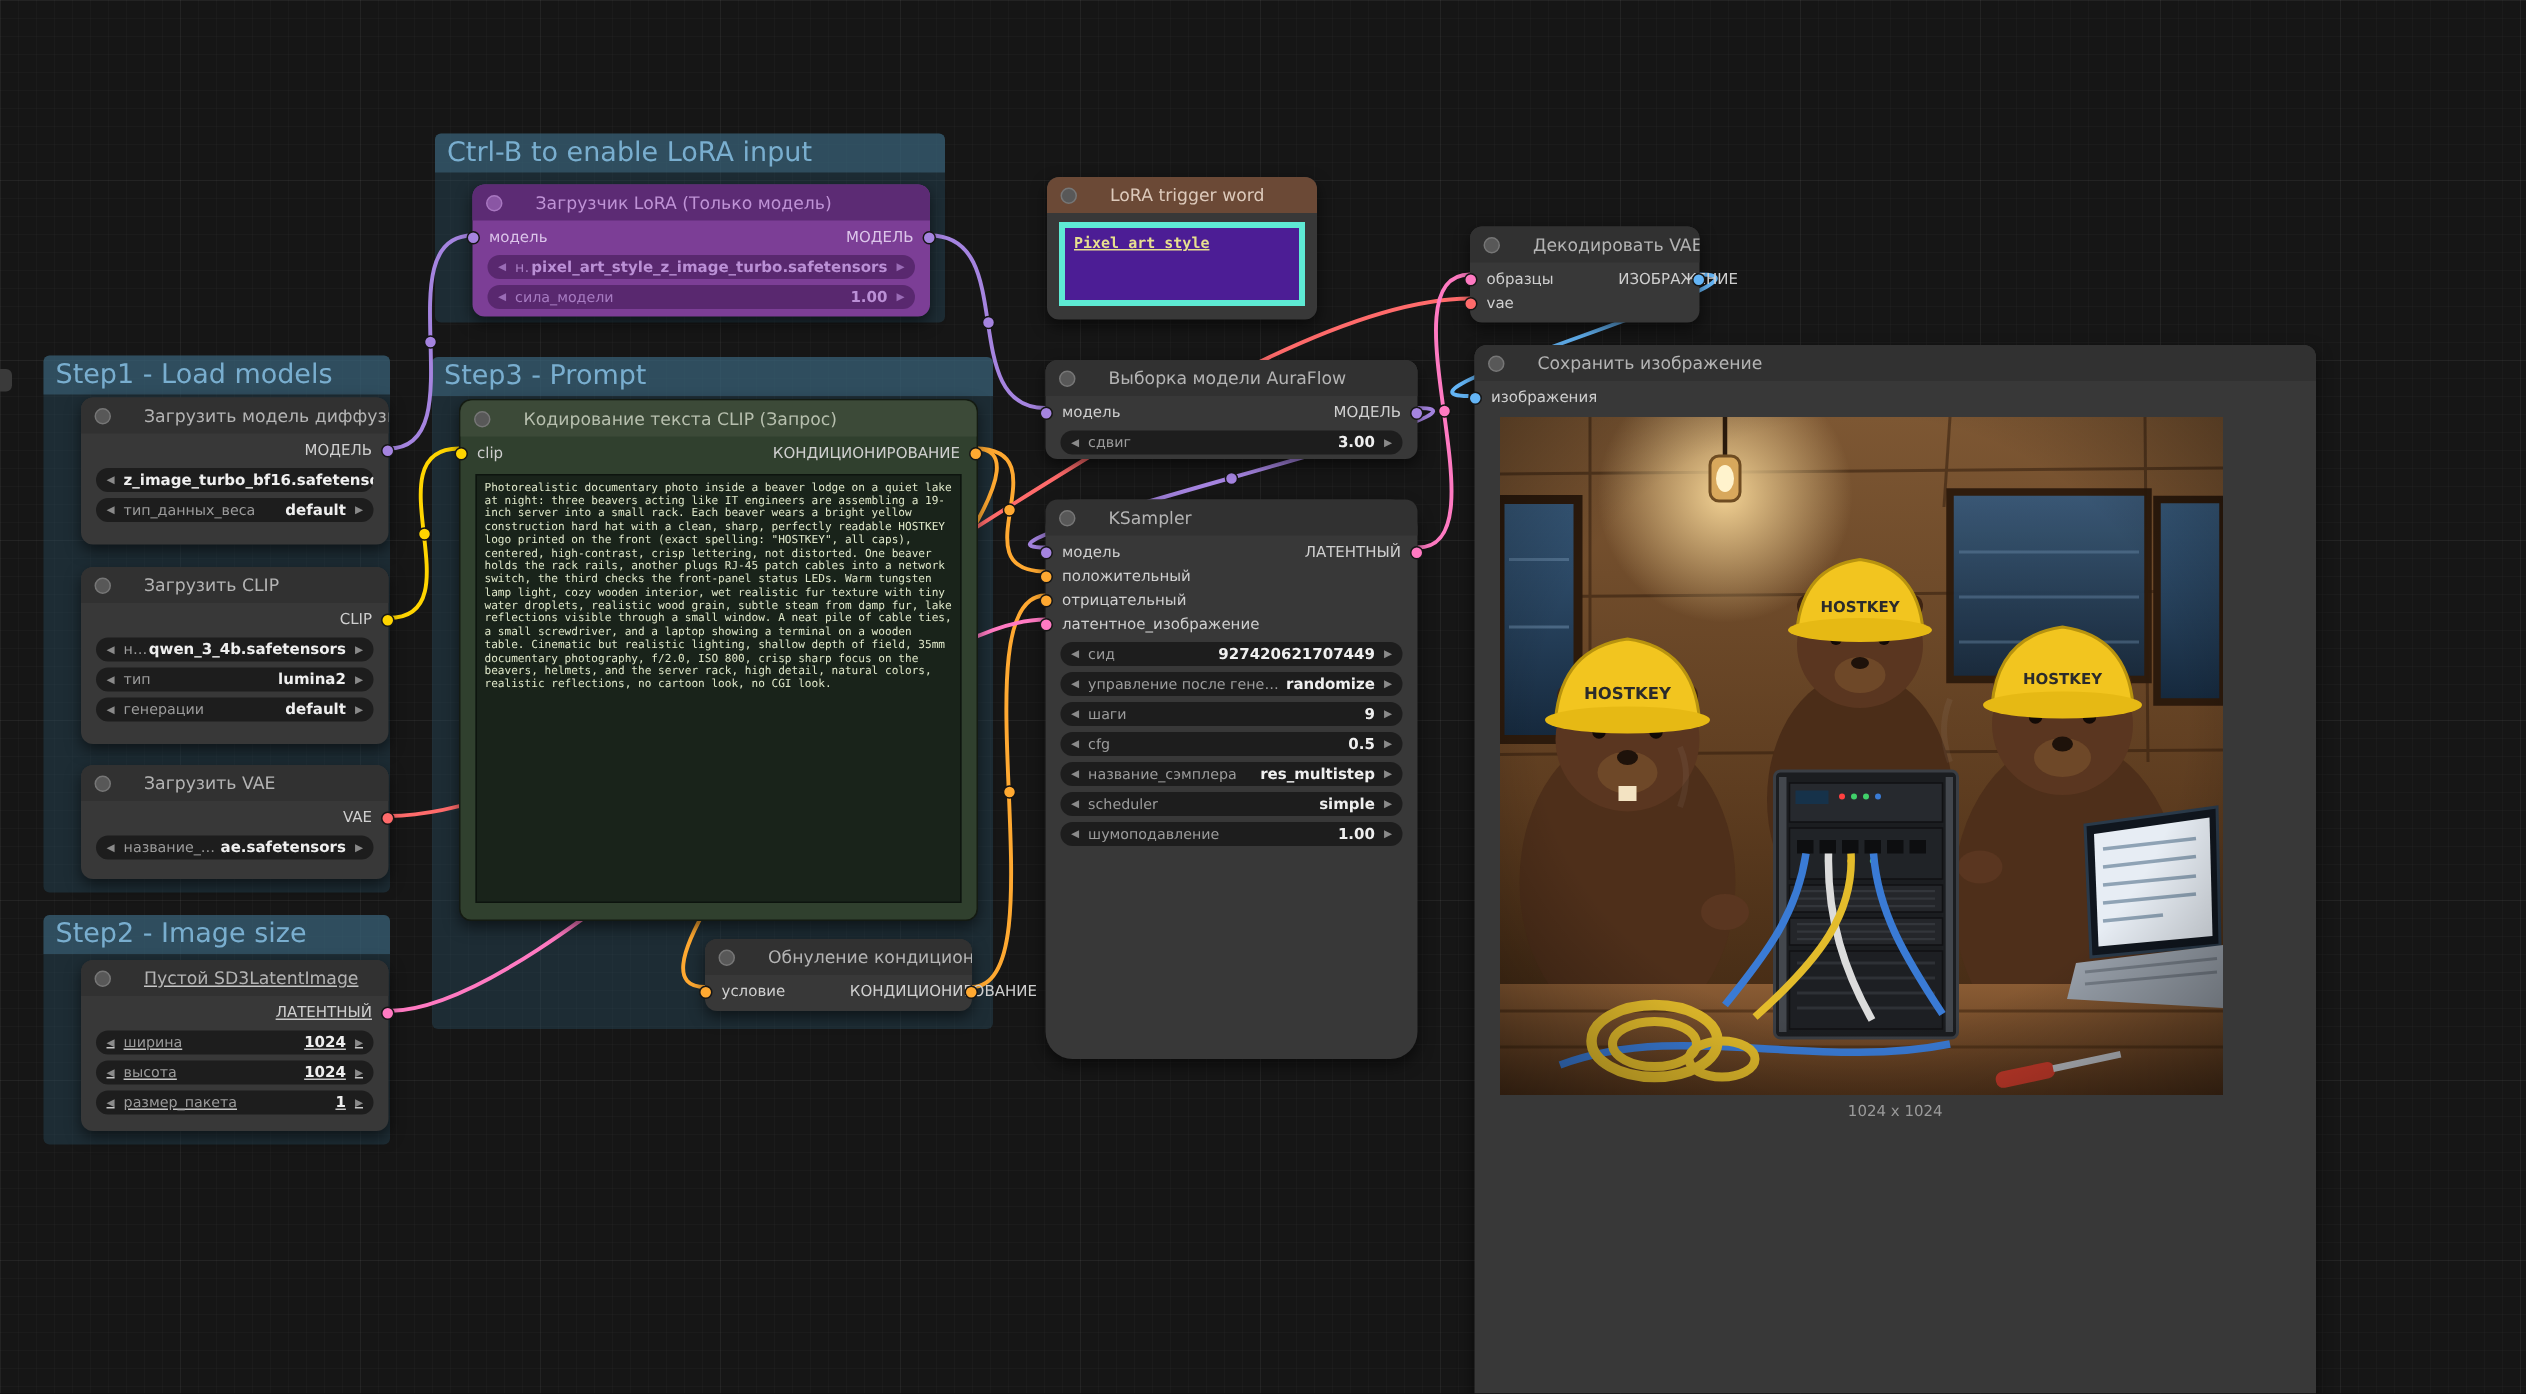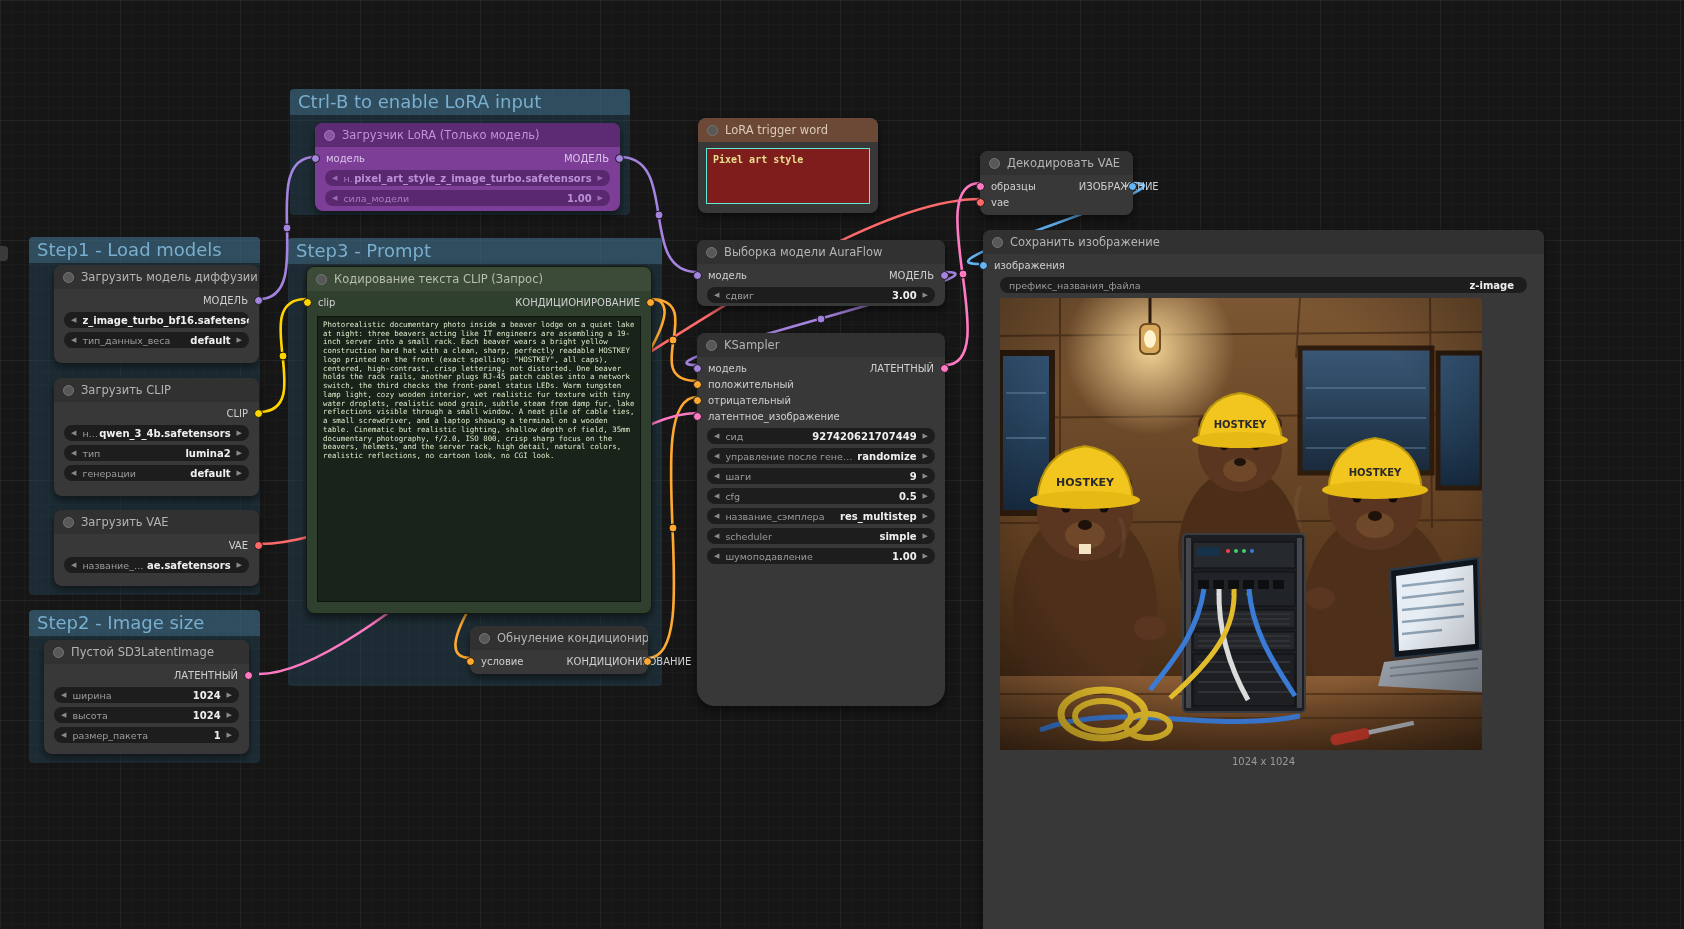--- a/index.html
+++ b/index.html
@@ -15,21 +15,21 @@
   
   .g{position:absolute;z-index:1;border-radius:4px;background:rgba(40,76,96,.42);}
   .gh{height:26px;line-height:26px;padding:0 8px;border-radius:4px 4px 0 0;
       background:rgba(62,106,130,.55);color:#79aecf;font-size:18px;white-space:nowrap;overflow:hidden;}
   
   .wires{position:absolute;left:0;top:0;z-index:2;pointer-events:none;}
   
   .n{position:absolute;z-index:3;background:#383838;border-radius:8px;
      box-shadow:0 4px 10px rgba(0,0,0,.55);color:#c8c8c8;font-size:11.5px;}
   .nh{height:24px;line-height:24px;padding:0 9px;border-radius:8px 8px 0 0;background:#313131;
-      color:#b4b4b4;white-space:nowrap;overflow:hidden;display:flex;align-items:center;gap:7px;text-align:center;}
+      color:#b4b4b4;white-space:nowrap;overflow:hidden;display:flex;align-items:center;gap:22px;text-align:center;}
   .cd{width:9px;height:9px;border-radius:50%;background:#585858;border:1px solid #767676;flex:0 0 auto;}
   .pr{position:relative;height:16px;display:flex;align-items:center;justify-content:space-between;
       padding:0 11px;font-size:10px;color:#cfcfcf;gap:43px;}
   .pr.first{margin-top:3px;}
   .d{position:absolute;width:9px;height:9px;border-radius:50%;top:50%;margin-top:-4.5px;
      border:1px solid #161616;box-sizing:border-box;}
   .dl{left:-4px;} .dr{right:-4px;}
   .w{height:16px;margin:4px 10px 0;background:#1d1d1d;border-radius:8px;display:flex;
      align-items:center;padding:0 7px;font-size:9.5px;color:#9c9c9c;overflow:hidden;white-space:nowrap;}
   .wa{font-size:7px;color:#8a8a8a;flex:0 0 auto;}
@@ -44,23 +44,23 @@
   .n.purple .w{background:rgba(25,0,40,.35);color:#a77cc2;}
   .n.purple .wv{color:#bb90d6;} .n.purple .wa{color:#9a6cb6;}
   
   .n.green{background:#30402e;border:1px solid #141a12;}
   .n.green .nh{background:#3c4a38;color:#b7bfae;}
   .prompt-box{margin:6px 10px 0;height:286px;background:#19231a;border:1px solid #0d140e;
       color:#dfe7c9;font-family:"DejaVu Sans Mono", monospace;font-size:7.4px;line-height:1.18;
       padding:4px 5px;white-space:pre-wrap;overflow:hidden;box-sizing:border-box;}
   
   .n.note .nh{background:#6b4936;color:#ddcabb;}
-  .note-box{margin:6px 8px 0;height:56px;background:#7f1d1d;border:1px solid #5eead4;
+  .note-box{margin:6px 8px 0;height:56px;background:#4c1d95;border:4px solid #5eead4;
       color:#e8df8f;font-family:"DejaVu Sans Mono", monospace;font-size:10px;font-weight:bold;
-      padding:5px 6px;box-sizing:border-box;}
+      padding:5px 6px;box-sizing:border-box;text-decoration:underline;}
   .caption{text-align:center;color:#9a9a9a;font-size:10px;margin-top:3px;}
   .preview{margin:5px 0 0 17px;width:482px;height:452px;background:#000;}
   .sliver{position:absolute;z-index:3;left:-8px;top:246px;width:16px;height:15px;background:#3a3a3a;border-radius:4px;}
 </style>
 </head>
 <body>
 
 <div class="canvas">
 
   <div class="g" style="left:290px;top:89px;width:340px;height:126px;">
@@ -168,21 +168,21 @@
         <span class="d dr" style="background:#ff6b6b"></span>
       </div>
     <div class="w">
         <span class="wa">◀</span>
         <span class="wl">название_vae</span>
         <span class="wv">ae.safetensors</span>
         <span class="wa">▶</span>
       </div>
   </div>
 
-  <div class="n" style="left:44px;top:640px;width:205px;height:114px;">
+  <div class="n" style="left:54px;top:640px;width:205px;height:114px;text-decoration:underline;">
     <div class="nh">
         <span class="cd"></span>
         <span>Пустой SD3LatentImage</span>
       </div>
     <div class="pr first">
         <span></span>
         <span>ЛАТЕНТНЫЙ</span>
         <span class="d dr" style="background:#ff7ac2"></span>
       </div>
     <div class="w">
@@ -374,24 +374,20 @@
 
   <div class="n" style="left:983px;top:230px;width:561px;height:707px;">
     <div class="nh">
         <span class="cd"></span>
         <span>Сохранить изображение</span>
       </div>
     <div class="pr first">
         <span class="d dl" style="background:#64b5f6"></span>
         <span>изображения</span>
         <span></span>
-      </div>
-    <div class="w" style="margin:4px 17px 0;">
-        <span class="wl" style="margin-left:2px;">префикс_названия_файла</span>
-        <span class="wv">z-image</span>
       </div>
 
     
     <svg class="preview" viewBox="0 0 482 452" preserveAspectRatio="none">
       <defs>
         <linearGradient id="wood" x1="0" y1="0" x2="0" y2="1">
           <stop offset="0" stop-color="#7d5733"></stop>
             <stop offset=".55" stop-color="#5e3d20"></stop>
             <stop offset="1" stop-color="#3c2511"></stop>
         </linearGradient>

